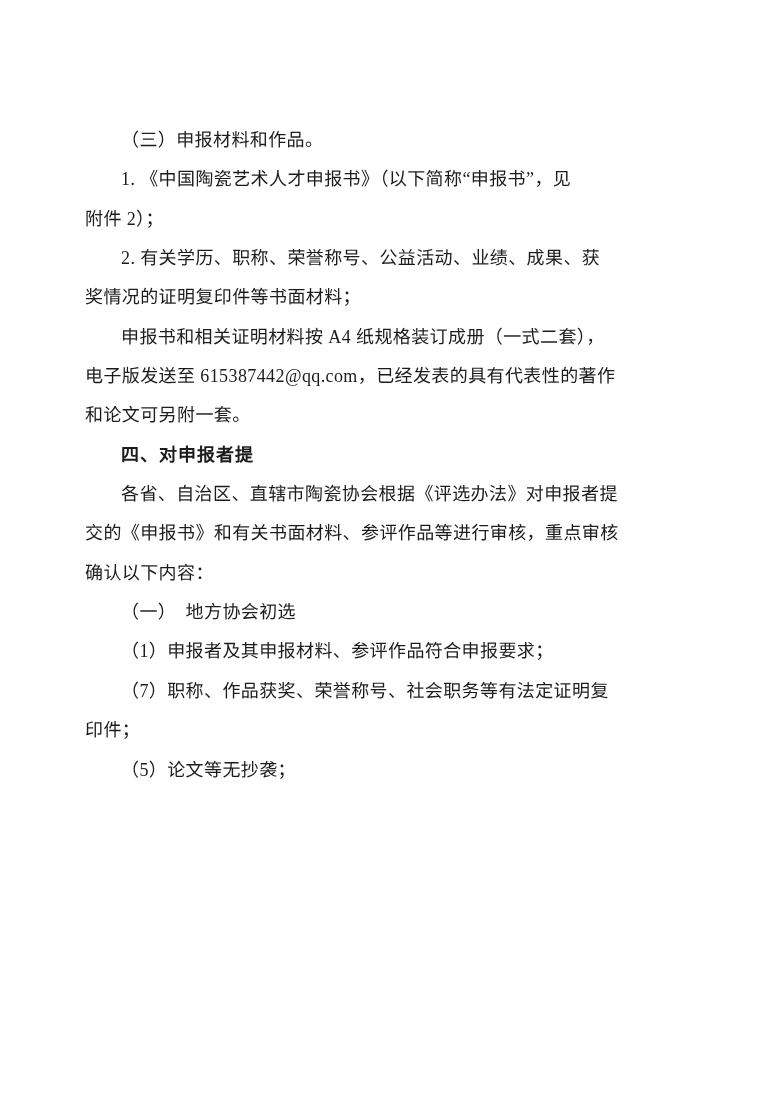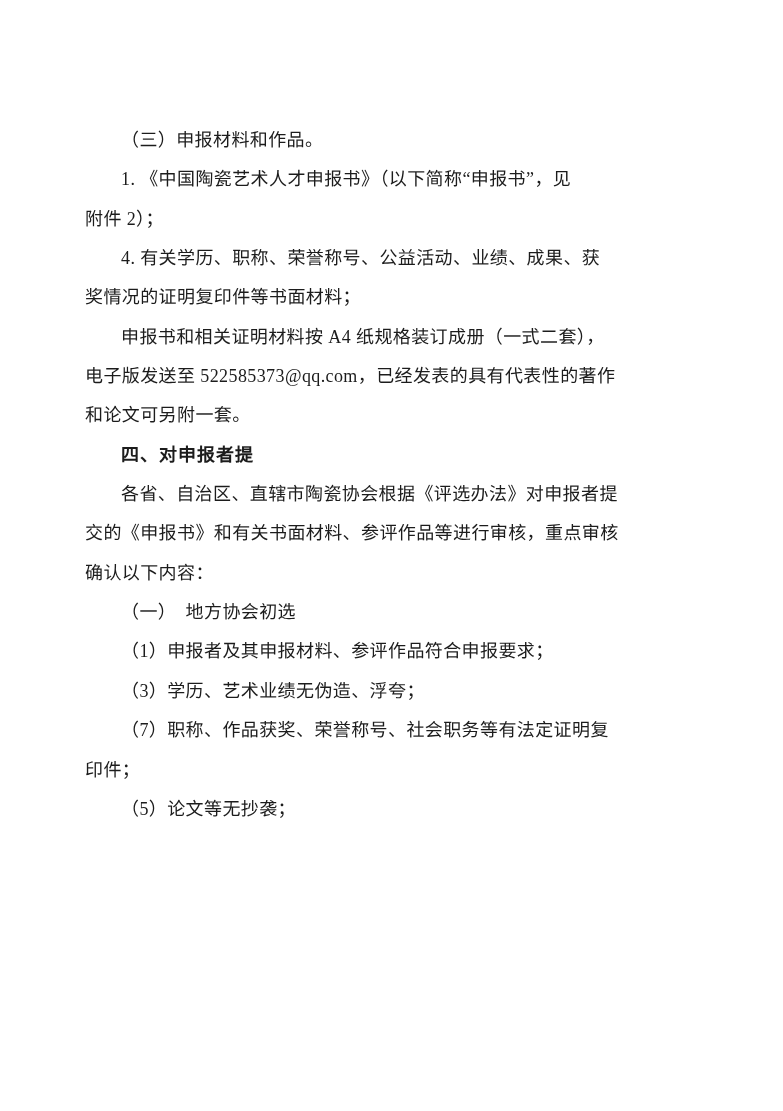--- a/index.html
+++ b/index.html
@@ -48,29 +48,28 @@
   }
 </style>
 </head>
 <body>
 
 <div class="a4-page">
   <div class="doc-body">
     <p class="p-body">（三）申报材料和作品。</p>
     <p class="p-body">1. 《中国陶瓷艺术人才申报书》（以下简称“申报书”，见
 附件 2）；</p>
-    <p class="p-body">4. 有关学历、职称、荣誉称号、公益活动、业绩、成果、获
+    <p class="p-body">2. 有关学历、职称、荣誉称号、公益活动、业绩、成果、获
 奖情况的证明复印件等书面材料；</p>
     <p class="p-body">申报书和相关证明材料按 A4 纸规格装订成册（一式二套），
-电子版发送至 522585373@qq.com，已经发表的具有代表性的著作
+电子版发送至 615387442@qq.com，已经发表的具有代表性的著作
 和论文可另附一套。</p>
     <p class="p-heading">四、对申报者提</p>
     <p class="p-body">各省、自治区、直辖市陶瓷协会根据《评选办法》对申报者提
 交的《申报书》和有关书面材料、参评作品等进行审核，重点审核
 确认以下内容：</p>
     <p class="p-body">（一）　地方协会初选</p>
     <p class="p-body">（1）申报者及其申报材料、参评作品符合申报要求；</p>
-    <p class="p-body">（3）学历、艺术业绩无伪造、浮夸；</p>
     <p class="p-body">（7）职称、作品获奖、荣誉称号、社会职务等有法定证明复
 印件；</p>
     <p class="p-body">（5）论文等无抄袭；</p>
   </div>
 </div>
 
 </body></html>

